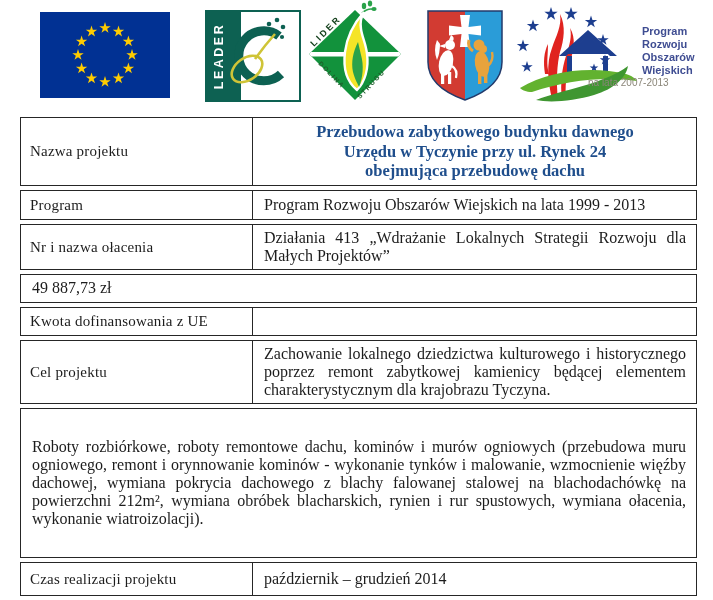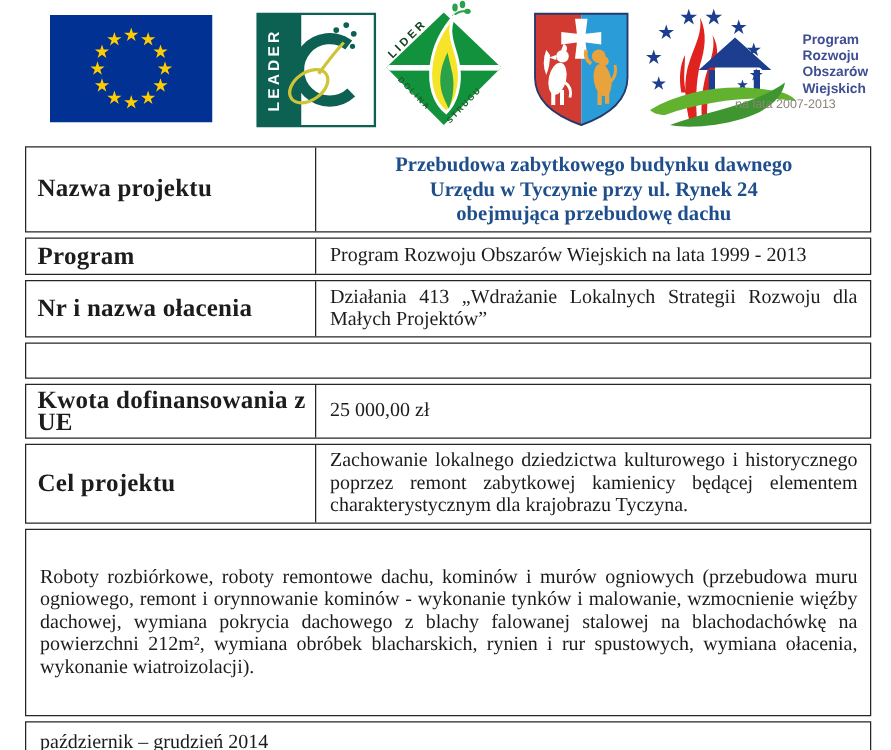--- a/index.html
+++ b/index.html
@@ -16,21 +16,21 @@
 
   
   .info-table{position:absolute;left:20px;top:117px;width:677px;}
   .trow{
     display:flex;align-items:stretch;background:#fff;
     border:1.6px solid #262626;margin-bottom:4px;box-sizing:border-box;
   }
   .cell-label{
     flex:0 0 232px;box-sizing:border-box;border-right:1.6px solid #262626;
     padding:3px 6px 3px 9px;display:flex;align-items:center;
-    font-weight:bold;font-size:20px;line-height:18px;letter-spacing:.2px;
+    font-weight:normal;font-size:15px;line-height:18px;letter-spacing:.2px;
   }
   .cell-value{
     flex:1;box-sizing:border-box;padding:4px 10px 4px 11px;
     display:flex;flex-direction:column;justify-content:center;
     font-size:16px;line-height:18px;font-family:Liberation Serif, serif;
   }
   .just .cell-value{ text-align:justify; }
   .row-title .cell-value{
     text-align:center;font-weight:bold;font-size:16.5px;line-height:19.5px;
     color:#1f4e8c;white-space:pre-line;
@@ -205,34 +205,35 @@
       <div class="cell-label">Program</div>
       <div class="cell-value">Program Rozwoju Obszarów Wiejskich na lata 1999 - 2013</div>
     </div>
 
     <div class="trow just h46">
       <div class="cell-label">Nr i nazwa ołacenia</div>
       <div class="cell-value">Działania 413 „Wdrażanie Lokalnych Strategii Rozwoju dla Małych Projektów”</div>
     </div>
 
     <div class="trow h29">
+      <div class="cell-value">49 887,73 zł</div>
     </div>
 
     <div class="trow h29">
       <div class="cell-label">Kwota dofinansowania z UE</div>
-      <div class="cell-value">25 000,00 zł</div>
     </div>
 
     <div class="trow just h60">
       <div class="cell-label">Cel projektu</div>
       <div class="cell-value">Zachowanie lokalnego dziedzictwa kulturowego i historycznego poprzez remont zabytkowej kamienicy będącej elementem charakterystycznym dla krajobrazu Tyczyna.</div>
     </div>
 
     <div class="trow just h150">
       <div class="cell-value">Roboty rozbiórkowe, roboty remontowe dachu, kominów i murów ogniowych (przebudowa muru ogniowego, remont i orynnowanie kominów - wykonanie tynków i malowanie, wzmocnienie więźby dachowej, wymiana pokrycia dachowego z blachy falowanej stalowej na blachodachówkę na powierzchni 212m², wymiana obróbek blacharskich, rynien i rur spustowych, wymiana ołacenia, wykonanie wiatroizolacji).</div>
     </div>
 
     <div class="trow h34">
+      <div class="cell-label">Czas realizacji projektu</div>
       <div class="cell-value">październik – grudzień 2014</div>
     </div>
 
   </div>
 </div>
 
 </body></html>

